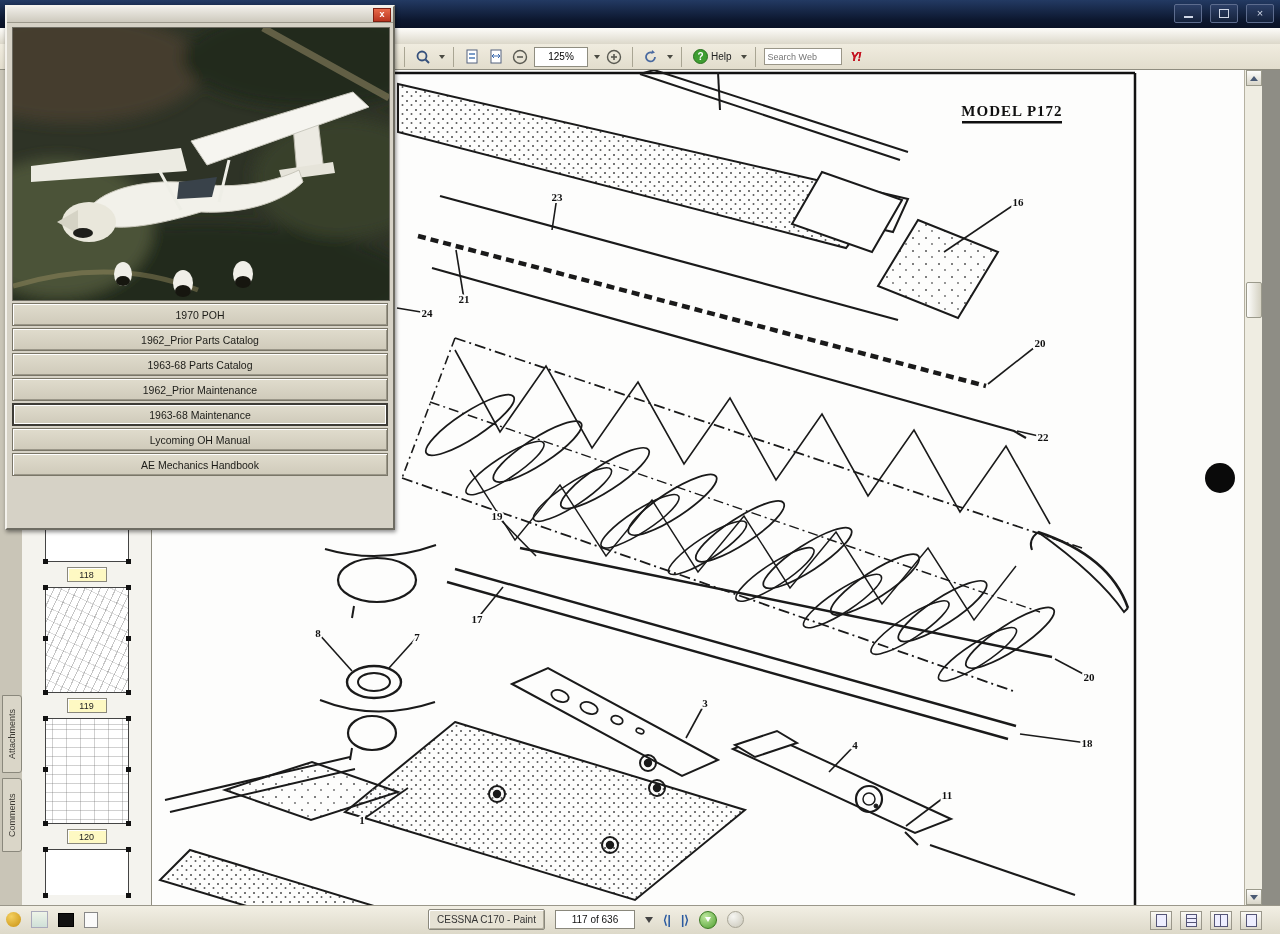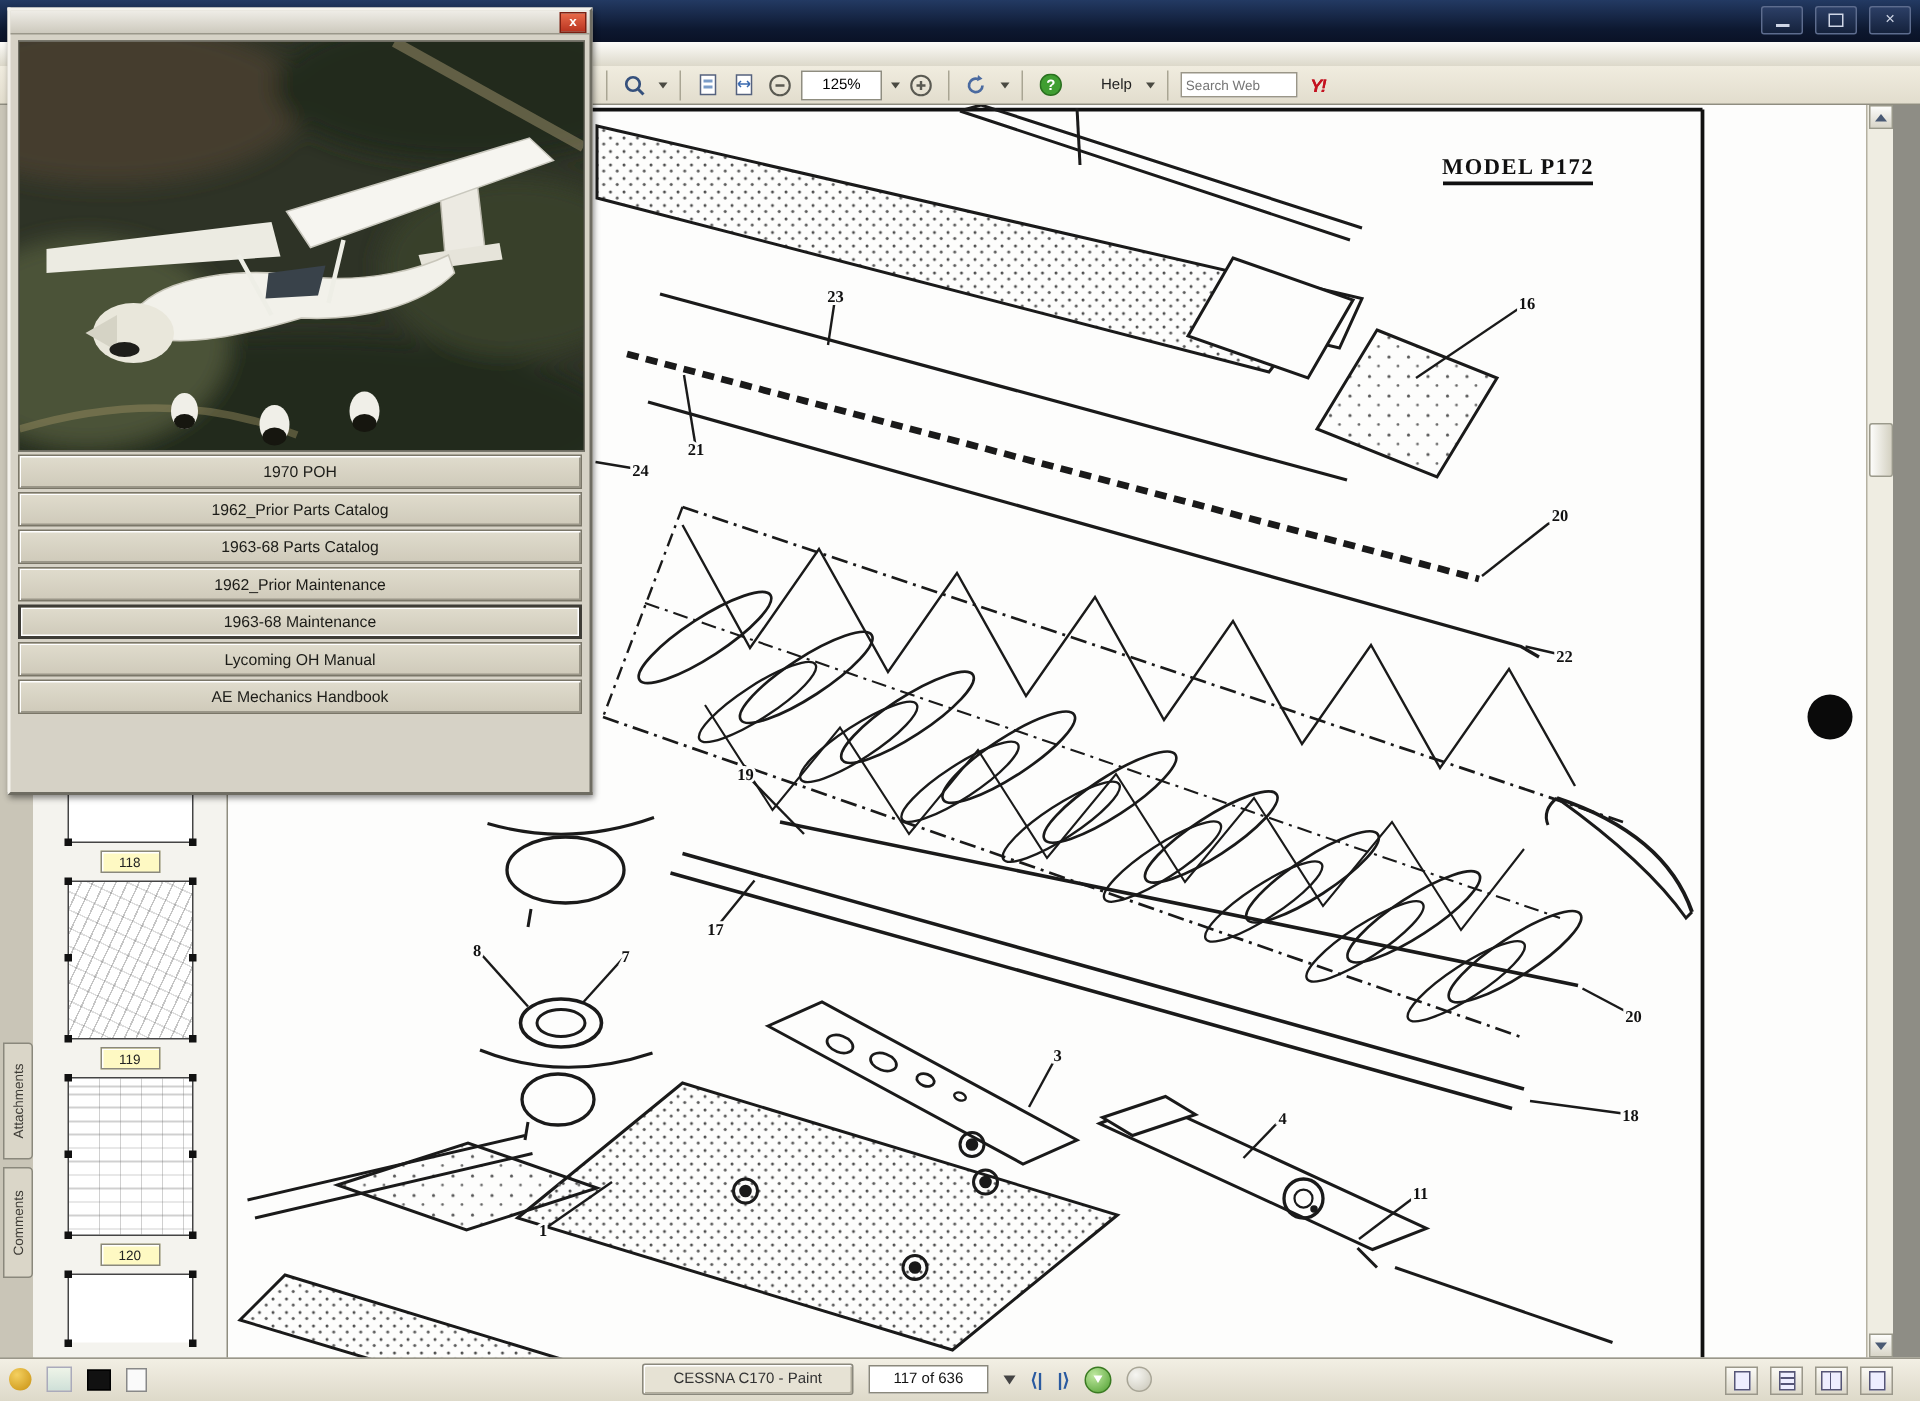--- a/index.html
+++ b/index.html
@@ -73,21 +73,21 @@
   
   .statusbar{position:absolute;left:0;top:905px;width:1280px;height:29px;
     background:linear-gradient(#f2efe4,#ddd9c9);border-top:1px solid #9a978a;box-sizing:border-box;
     display:flex;align-items:center;font-size:10px;color:#222;}
   .sb-left{position:absolute;left:6px;top:5px;display:flex;gap:10px;align-items:center;}
   .ico-dot{width:15px;height:15px;border-radius:50%;background:radial-gradient(circle at 35% 30%,#f4d060,#c89010);}
   .ico-pale{width:15px;height:15px;background:linear-gradient(#eef4e8,#cfe0d8);border:1px solid #aab;}
   .ico-black{width:14px;height:12px;background:#111;border:1px solid #000;}
   .ico-page{width:12px;height:14px;background:#fafafa;border:1px solid #888;}
   .sb-center{position:absolute;left:428px;top:3px;display:flex;align-items:center;gap:10px;}
-  .docbtn{height:19px;padding:0 20px;background:#e6e2d4;border:1px solid #8a887c;
+  .docbtn{height:19px;padding:0 8px;background:#e6e2d4;border:1px solid #8a887c;
     box-shadow:inset 1px 1px 0 #fff, inset -1px -1px 0 #b0ac9c;border-radius:2px;
     display:flex;align-items:center;color:#333;}
   .pagebox{height:17px;width:78px;background:#fff;border:1px solid #8a887c;
     display:flex;align-items:center;justify-content:center;color:#111;}
   .navico{color:#2a5aa0;font-size:12px;font-weight:bold;}
   .circ-green{width:16px;height:16px;border-radius:50%;
     background:radial-gradient(circle at 35% 30%,#bfe8a0,#4f9f30);border:1px solid #3a7a22;
     display:flex;align-items:center;justify-content:center;}
   .circ-gray{width:15px;height:15px;border-radius:50%;
     background:radial-gradient(circle at 35% 30%,#f6f6f2,#c9c6b8);border:1px solid #a8a596;}
@@ -183,21 +183,21 @@
         <path d="M9,1 l3,2.5 -3.6,1.6 z" fill="#4a6aa0"></path>
       </svg>
   </span>
     <span class="dd"></span>
   <span class="sep"></span>
   <span class="tbtn" style="gap:3px;padding:0 3px;">
     <svg width="15" height="15">
         <circle cx="7.5" cy="7.5" r="7" fill="#3f9e32" stroke="#2a7020"></circle>
         <text x="7.5" y="11" text-anchor="middle" font-size="10" font-family="Liberation Sans,sans-serif" font-weight="bold" fill="#fff">?</text>
       </svg>
-    <span style="font-size:10px;color:#222;margin-left:23px;">Help</span>
+    <span style="font-size:10px;color:#222;">Help</span>
   </span>
     <span class="dd"></span>
   <span class="sep"></span>
   <input class="searchbox" placeholder="Search Web" style="">
   <span class="tbtn yico">Y!</span>
 </div>
 
 <div class="main">
 
   <div class="tabstrip">

